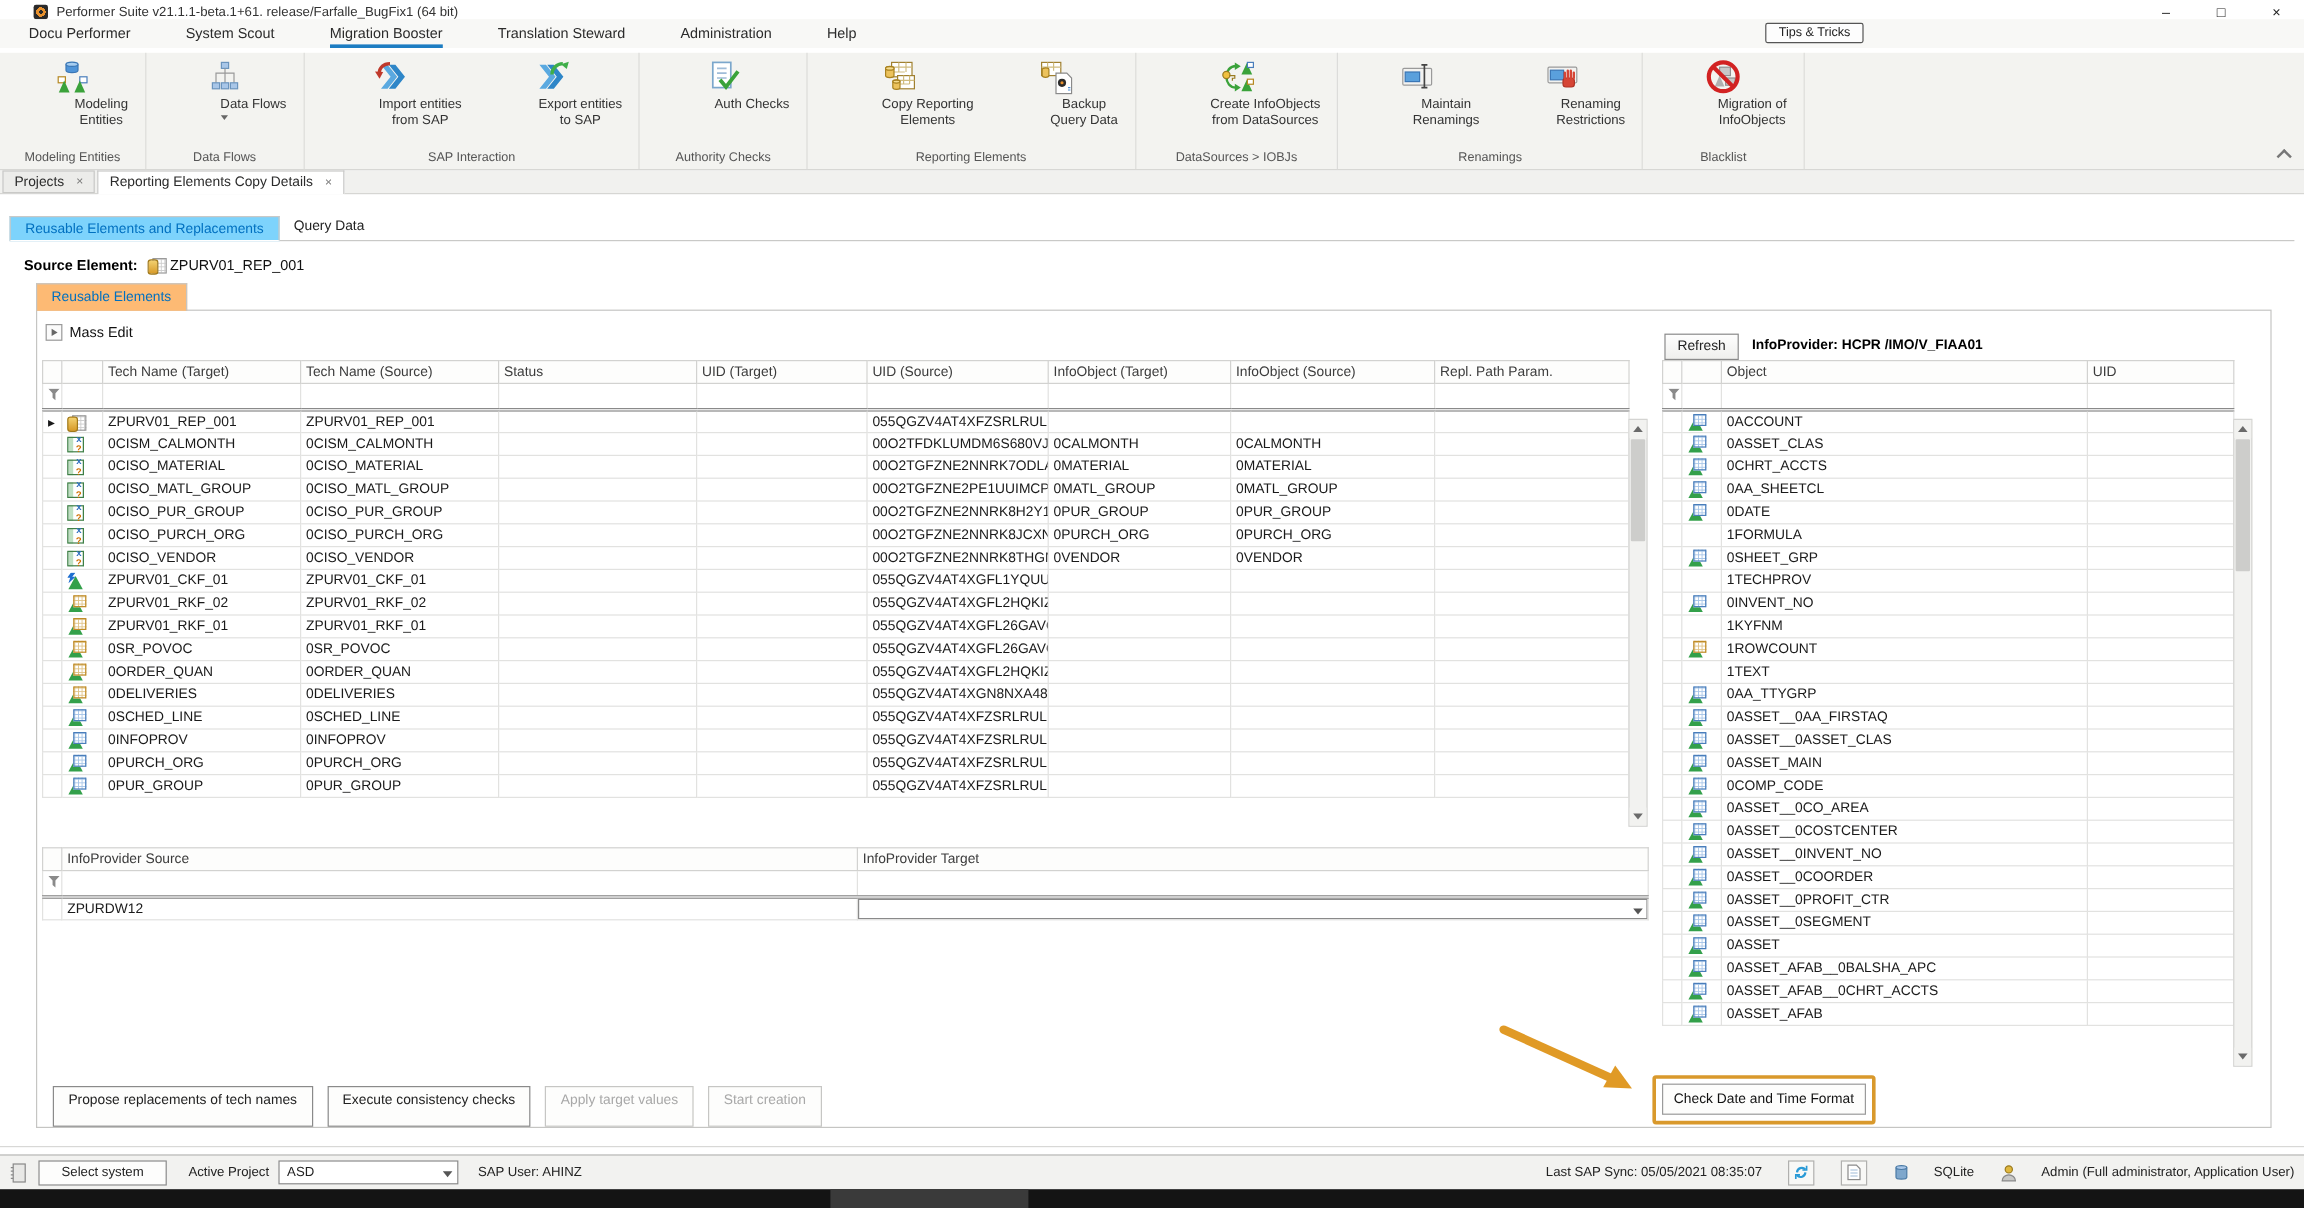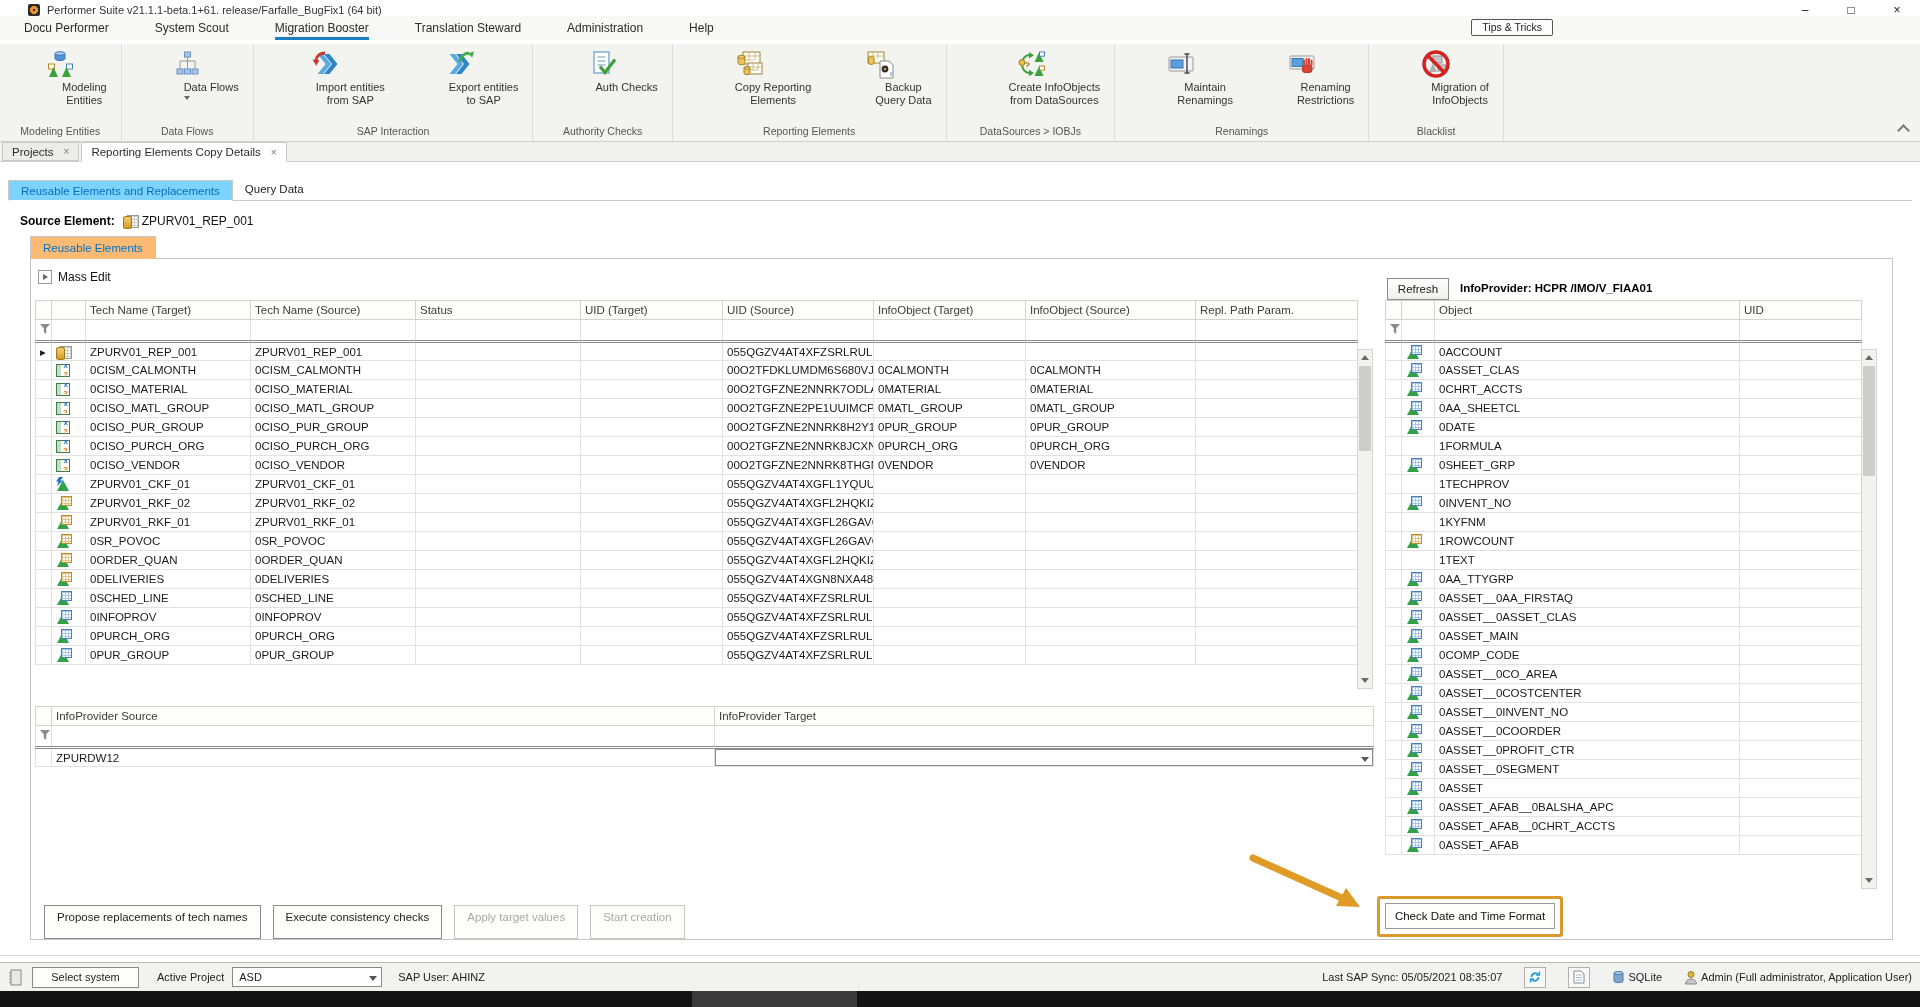--- a/index.html
+++ b/index.html
@@ -130,21 +130,21 @@
   
   .hairline { position:absolute; top:955px; left:0; right:0; border-top:1px solid #d8d8d6; }
   .statusbar { position:absolute; top:962px; left:0; right:0; height:29px; background:#f2f2f0; border-top:1px solid #b8b8b6; display:flex; align-items:center; justify-content:space-between; padding:0 8px; font-size:11px; color:#222; }
   .sb-left, .sb-right { display:flex; align-items:center; }
   .selsys { width:107px; height:21px; border:1px solid #8a8a8a; background:#fdfdfc; text-align:center; line-height:19px; margin-left:10px; }
   .ap-label { margin-left:18px; }
   .ap-combo { position:relative; width:150px; height:20px; border:1px solid #8a8a8a; background:#fff; margin-left:8px; padding:1px 16px 0 6px; line-height:17px; }
   .sap-user { margin-left:16px; }
   .sb-right > * { margin-left:22px; }
   .mini-btn { width:22px; height:21px; border:1px solid #b0b0ae; background:#f8f8f6; display:flex; align-items:center; justify-content:center; }
-  .withicon { display:flex; align-items:center; gap:3px; }
+  .withicon { display:flex; align-items:center; gap:20px; }
 
   
   .taskbar { position:absolute; top:991px; left:0; right:0; height:16px; background:#141414; }
   .taskbar .seg { position:absolute; left:692px; width:165px; height:16px; background:#3a3a3a; }
 </style>
 </head>
 <body>
 
 <div class="app">
 

